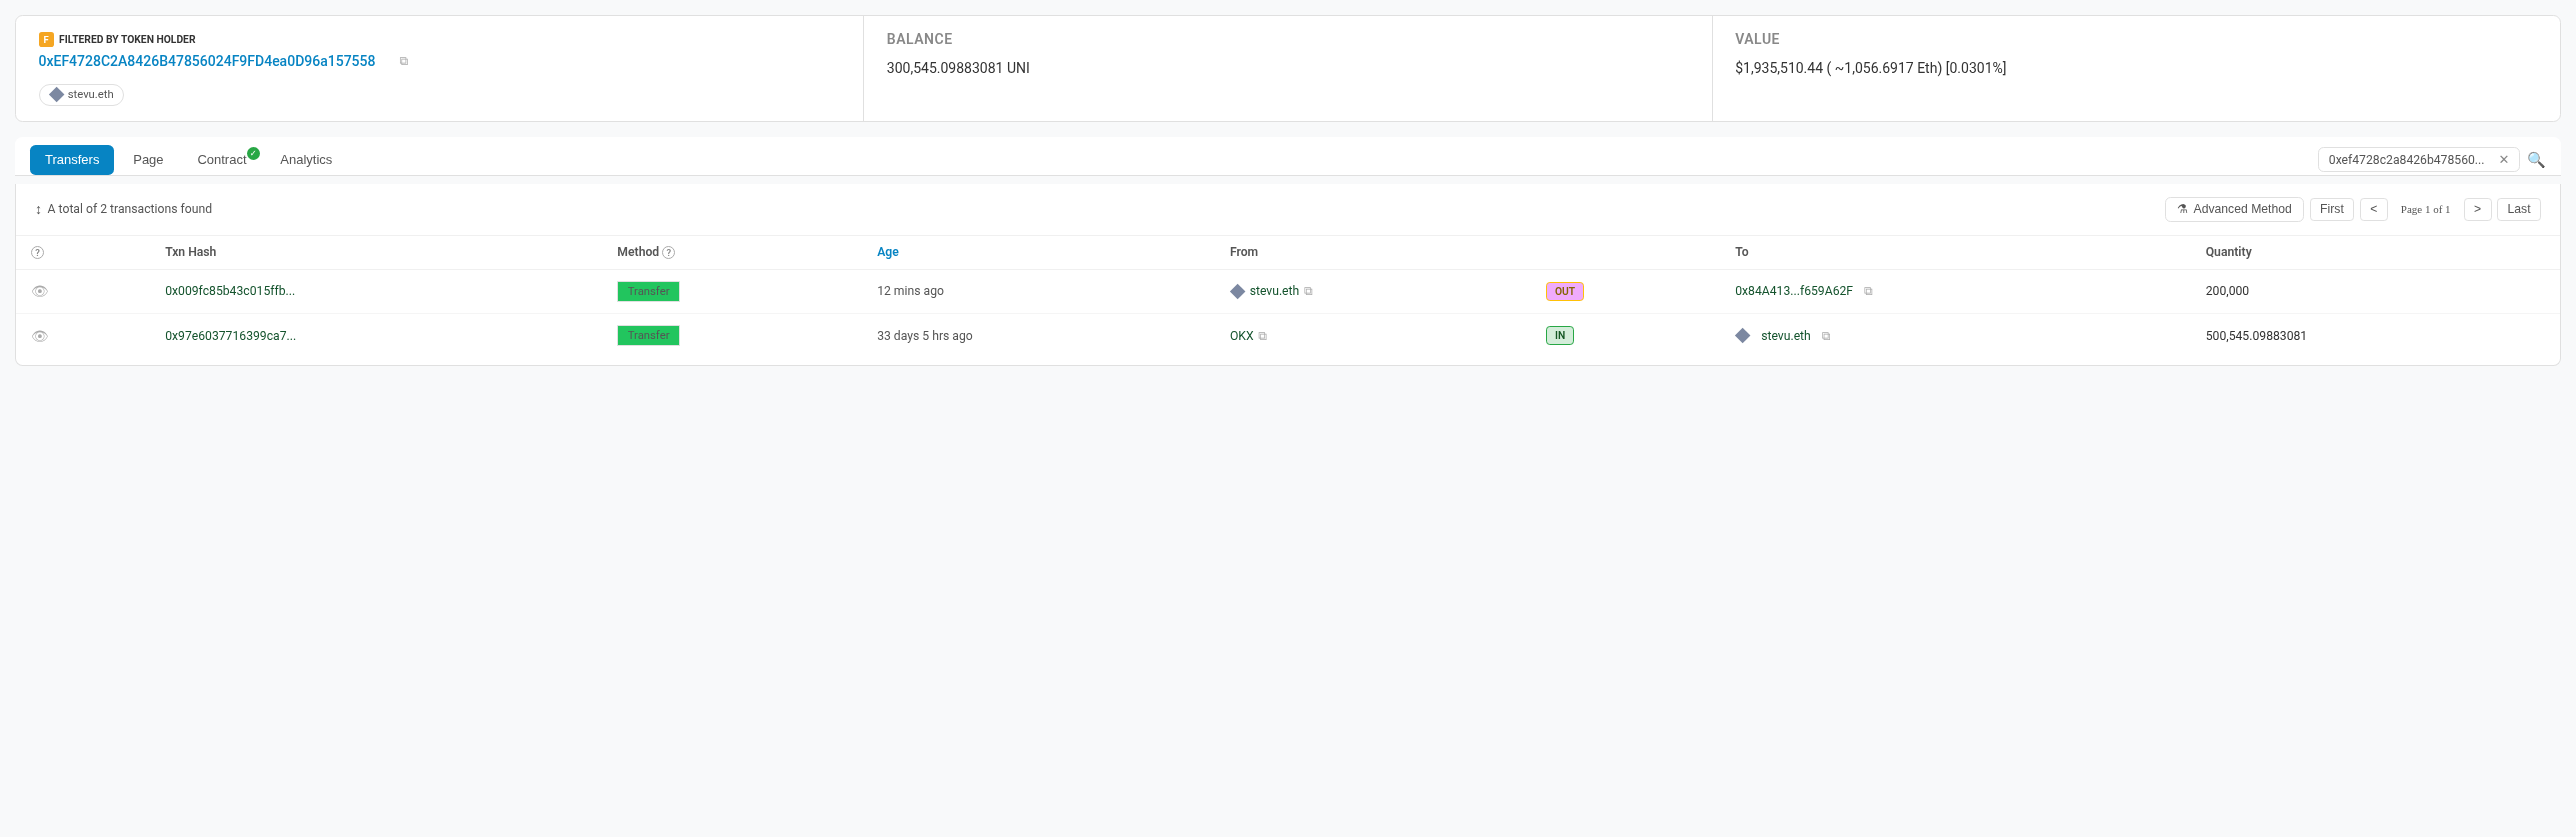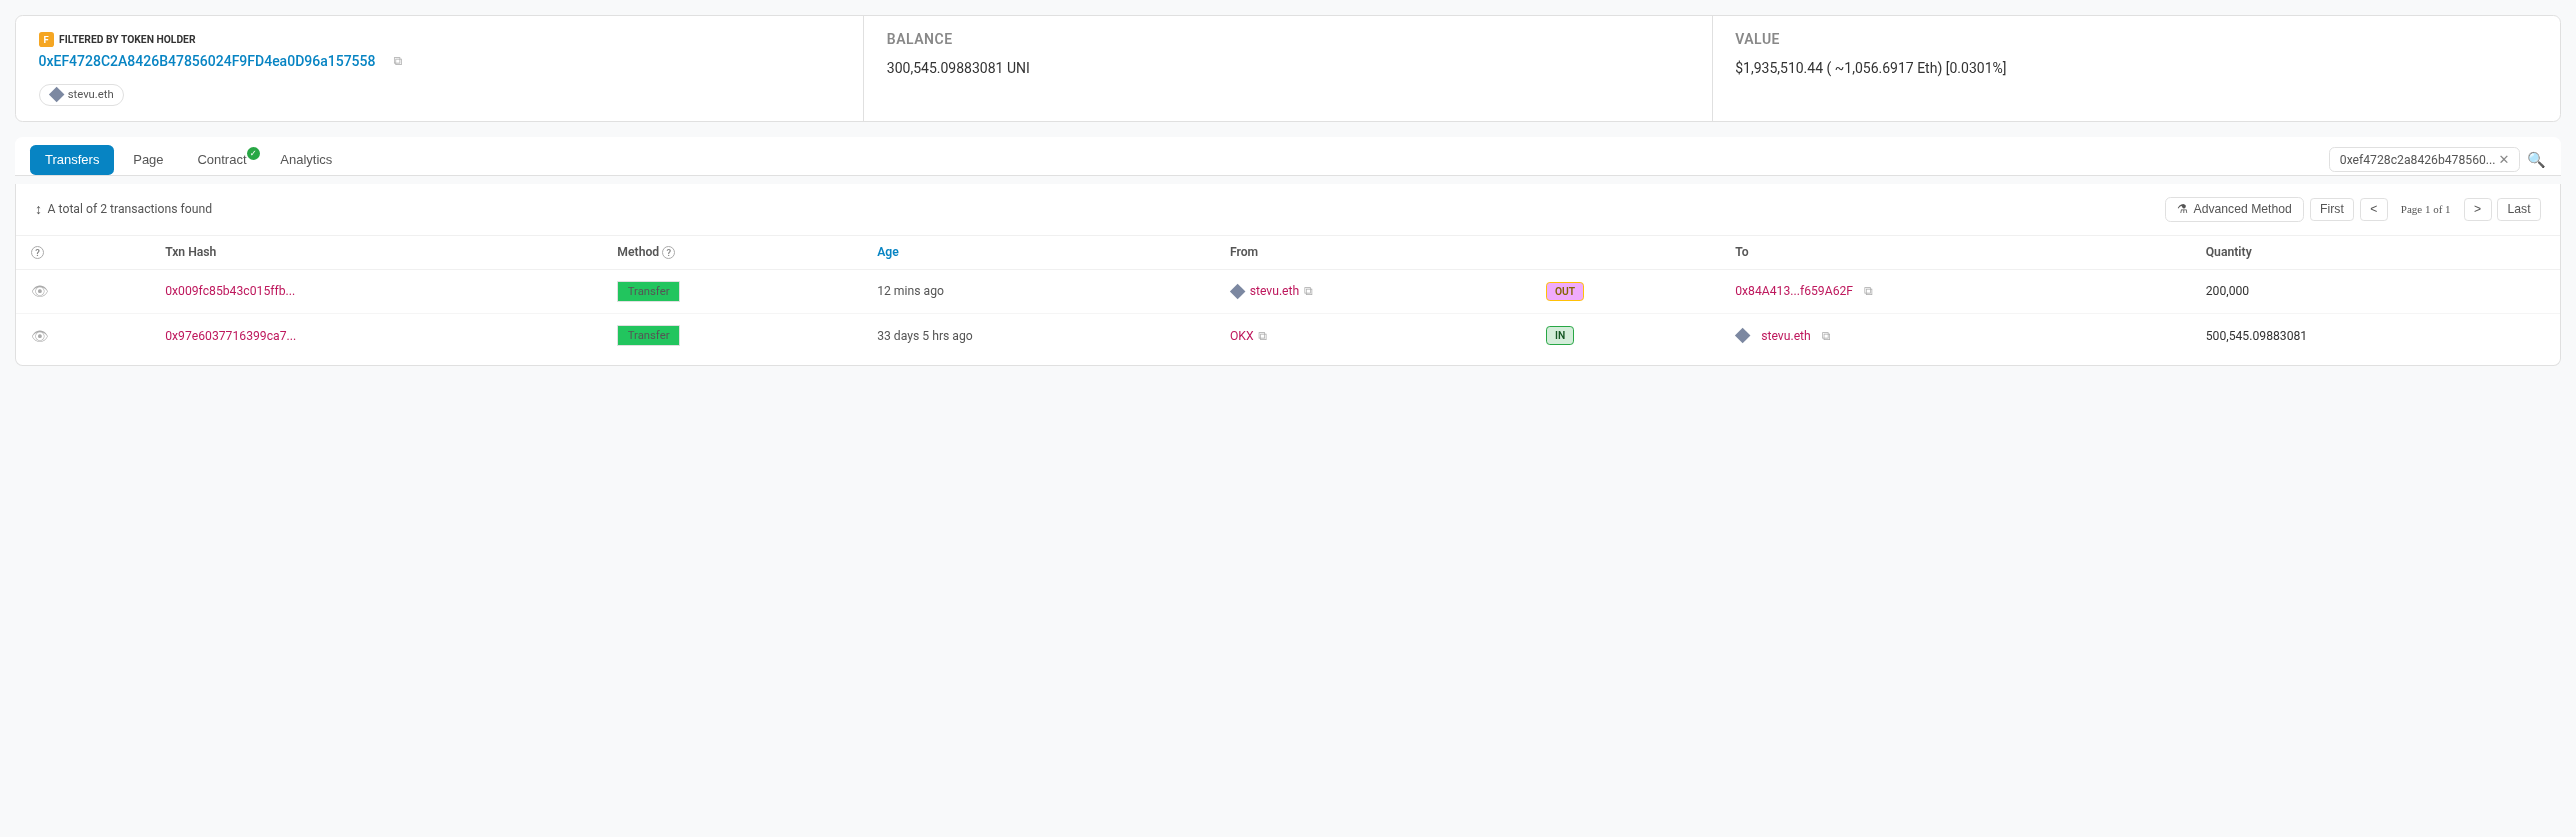--- a/index.html
+++ b/index.html
@@ -145,21 +145,21 @@
       gap: 7.5px;
     }
 
     .address-search-box {
       display: flex;
       align-items: center;
       border: 0.9px solid #e0e0e0;
       border-radius: 5.6px;
       padding: 3.8px 9.4px;
       background: #fff;
-      gap: 3px;
+      gap: 14px;
       font-size: 12.2px;
       color: #555;
     }
 
     .clear-btn {
       cursor: pointer;
       color: #888;
       font-size: 13px;
       border: none;
       background: none;
@@ -276,21 +276,21 @@
       vertical-align: middle;
     }
 
     .eye-icon {
       color: #aaa;
       font-size: 14px;
       cursor: pointer;
     }
 
     .txn-link {
-      color: #be185d;
+      color: #14532d;
       text-decoration: none;
     }
 
     .method-badge {
       border: 0.9px solid #e0e0e0;
       border-radius: 1px;
       padding: 2.8px 9.4px;
       font-size: 11.3px;
       color: #555;
       background: #22c55e;
@@ -369,21 +369,21 @@
   </style>
 </head>
 <body>
 
 <div class="top-info-bar">
   <div class="info-section">
     <div class="filtered-badge">
       <div class="filtered-badge-icon">F</div>
       <span>FILTERED BY TOKEN HOLDER</span>
     </div>
-    <div style="display:flex;align-items:center;gap:18px;">
+    <div style="display:flex;align-items:center;gap:24px;">
       <a class="address-link" href="#">0xEF4728C2A8426B47856024F9FD4ea0D96a157558</a>
       <span class="copy-icon">⧉</span>
     </div>
     <div style="margin-top:7.5px;">
       <span class="ens-badge">
         <span class="diamond-wrapper">
           <span class="diamond-icon"></span>
         </span>
         <span>stevu.eth</span>
       </span>

